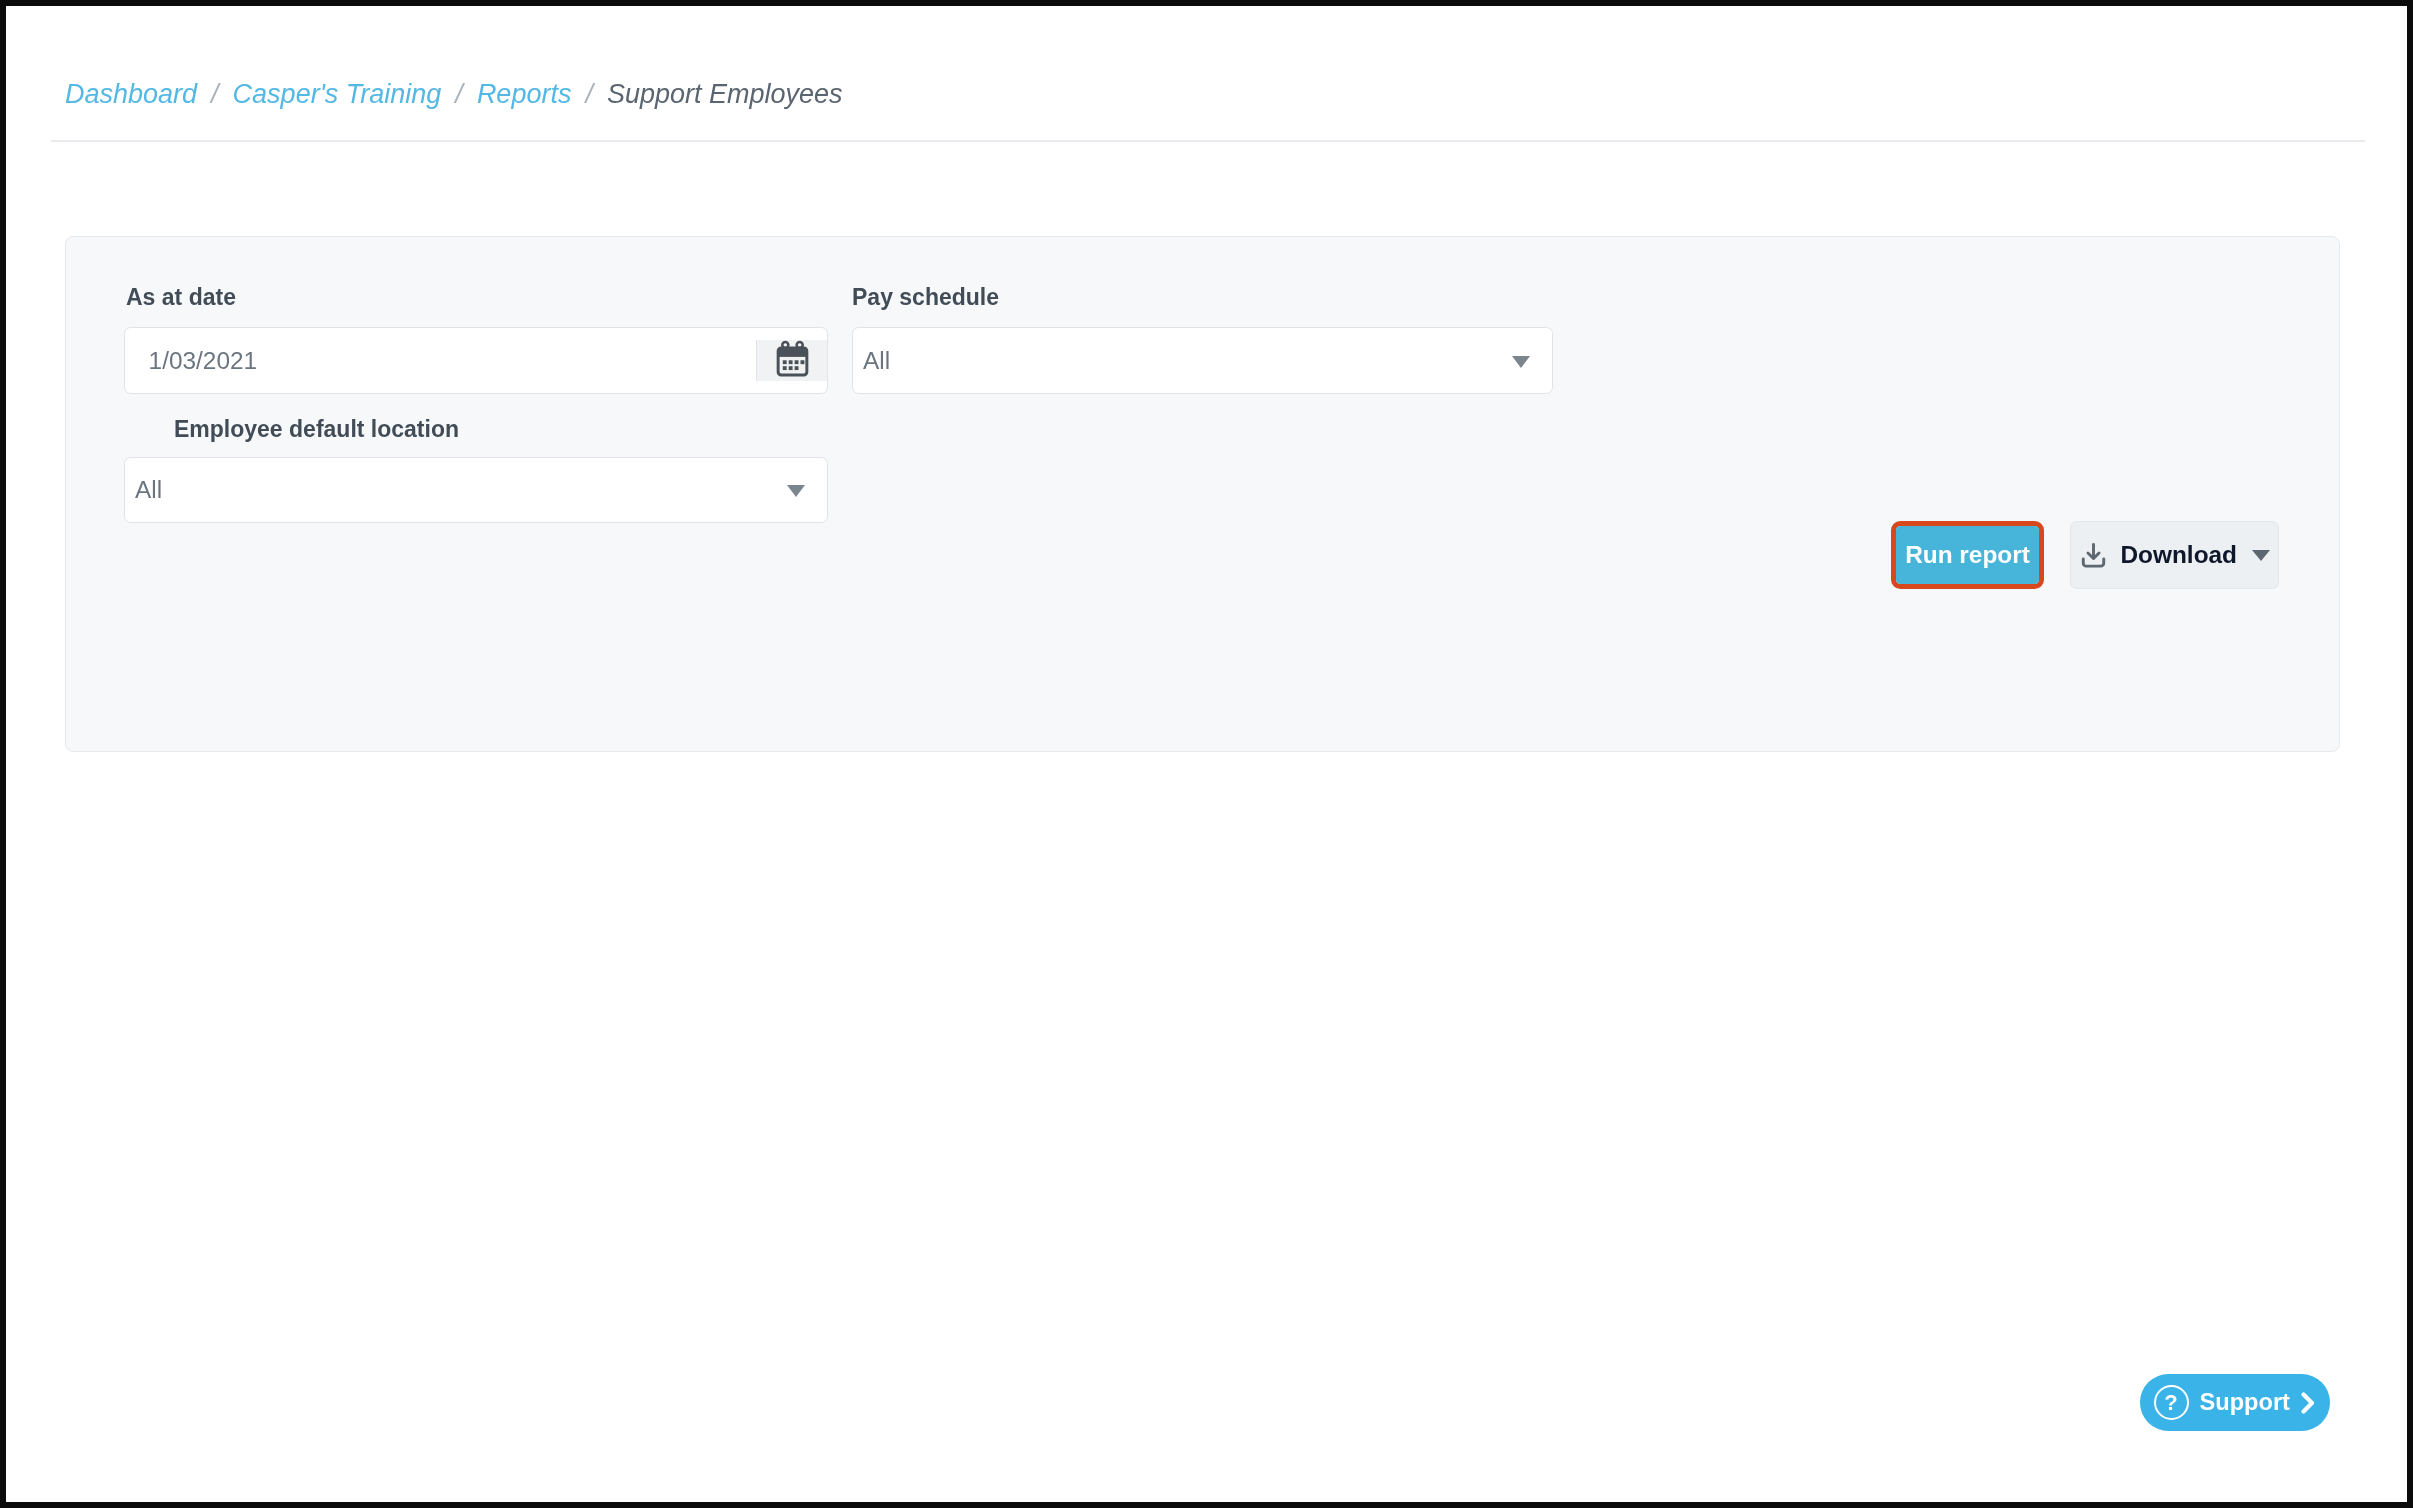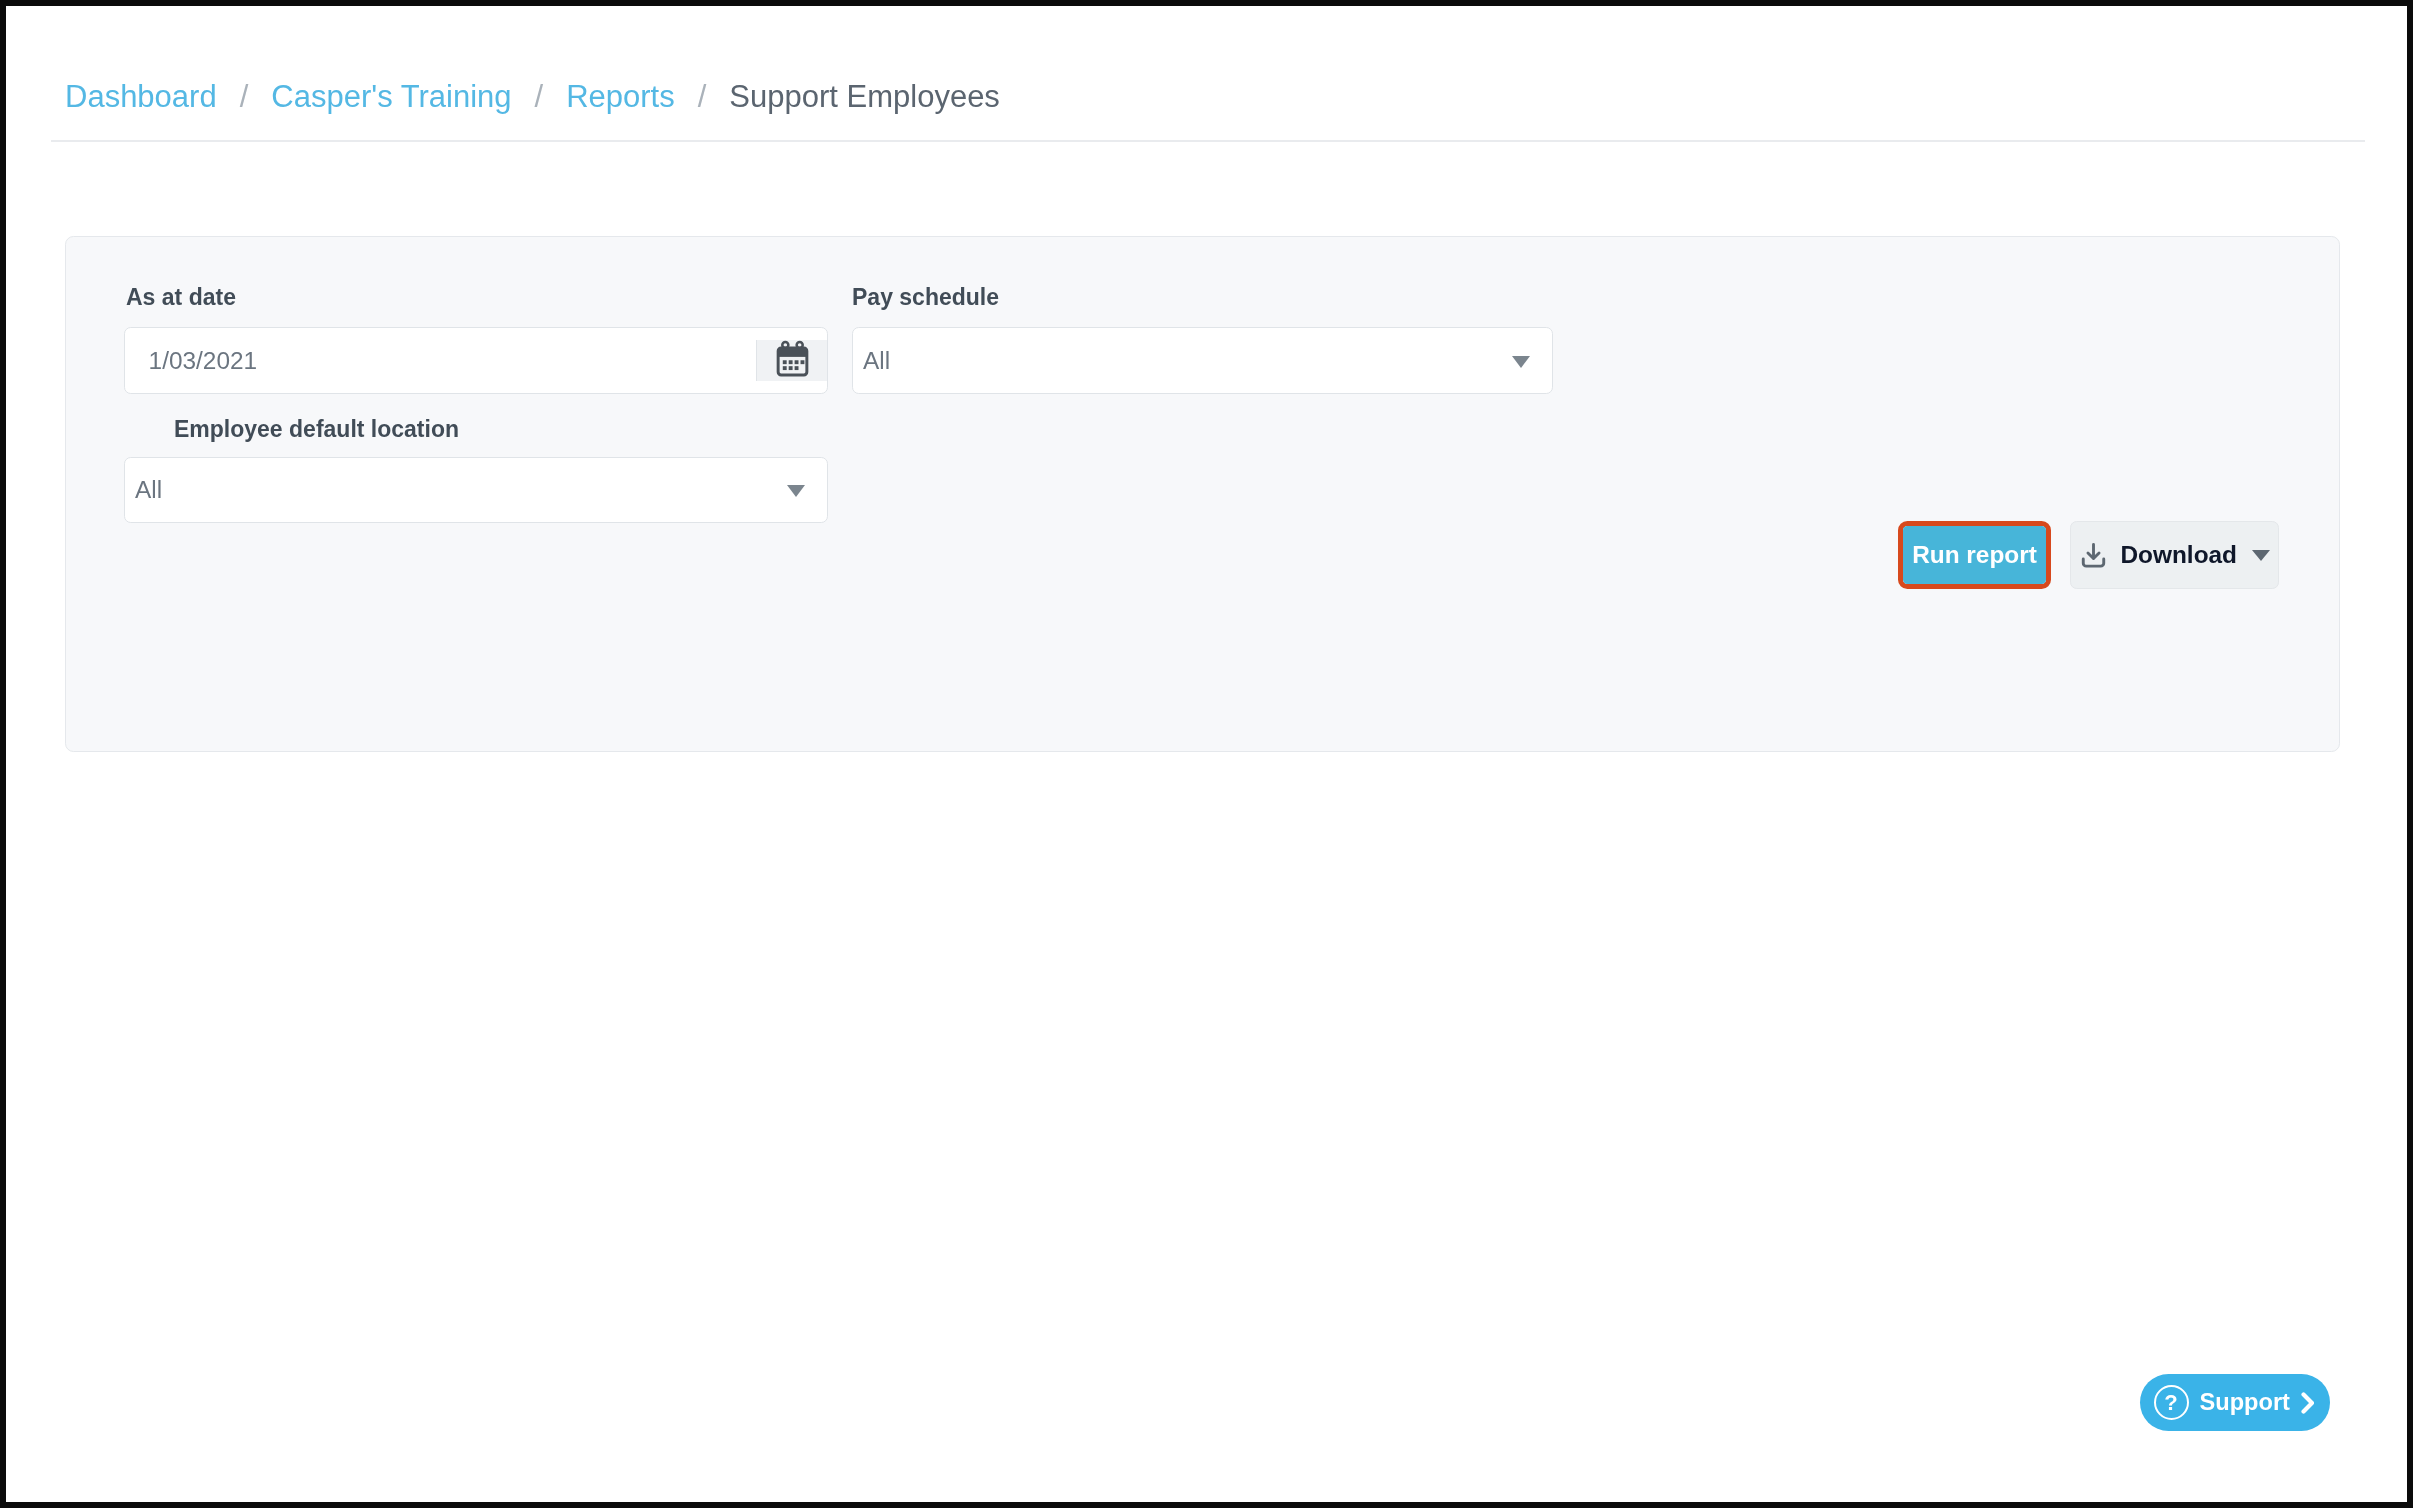--- a/index.html
+++ b/index.html
@@ -15,22 +15,22 @@
   .frame-border {
     position:absolute; inset:0;
     border:6.7px solid #0b0b0b;
     pointer-events:none;
     z-index:50;
   }
 
   
   .breadcrumb {
     position:absolute; left:65px; top:79px;
-    display:flex; align-items:center; gap:23px;
-    font-size:31px; white-space:nowrap;
+    display:flex; align-items:center; gap:14px;
+    font-size:27px; white-space:nowrap;font-style:italic;
   }
   .crumb-link { color:#54b8e4; cursor:pointer; }
   .crumb-sep  { color:#aab2ba; }
   .crumb-current { color:#5b6570; }
 
   .header-divider {
     position:absolute; left:51px; top:140px;
     width:2314px; height:1.7px; background:#e9ebee;
   }
 
@@ -101,21 +101,21 @@
     margin-top:-5px;
     width:0; height:0;
     border-left:9.3px solid transparent;
     border-right:9.3px solid transparent;
     border-top:12.6px solid #7b858e;
   }
 
   
   .actions-row {
     position:absolute; right:60px; top:284px;
-    display:flex; align-items:center; gap:19px;
+    display:flex; align-items:center; gap:26px;
   }
   .run-highlight {
     border:5px solid #d7491d;
     border-radius:9.3px;
     width:153px; height:68px;
   }
   .run-report-btn {
     width:100%; height:100%;
     background:#47b5d9;
     border:none; border-radius:4.2px;

